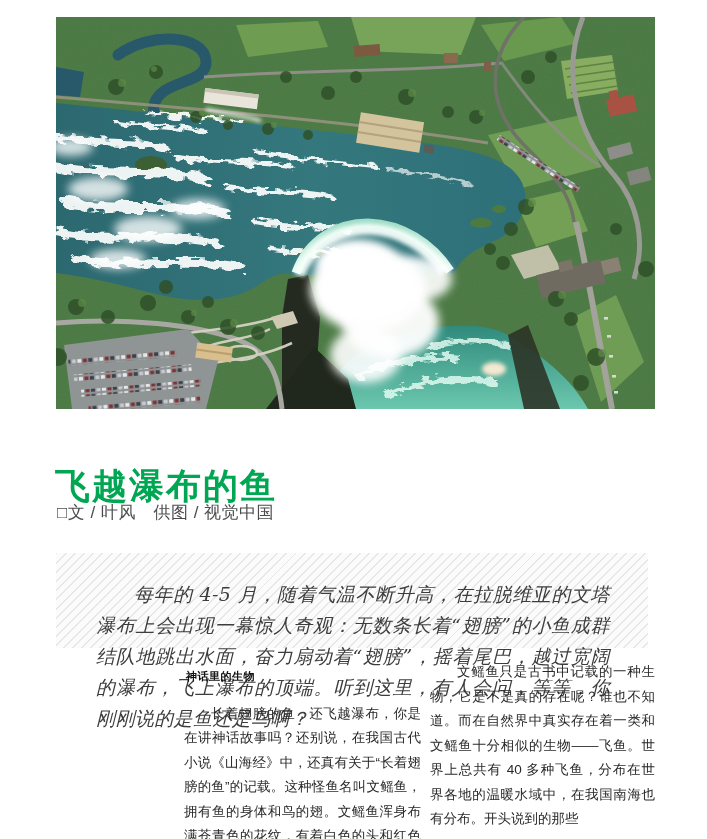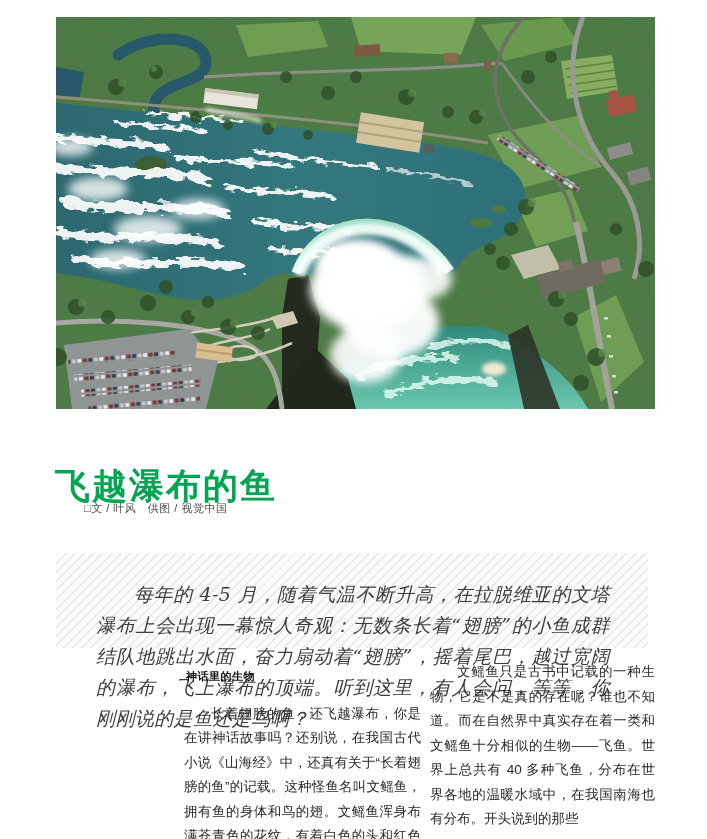--- a/index.html
+++ b/index.html
@@ -15,21 +15,21 @@
   }
   .hero svg{display:block;width:100%;height:100%;}
   
   .title{
     position:absolute;left:55px;top:444px;
     font-size:35px;font-weight:800;letter-spacing:2px;
     color:var(--accent,#00a651);line-height:1.1;
   }
   .byline{
     position:absolute;left:57px;top:501px;
-    font-size:11px;color:#4c4c4c;letter-spacing:0.5px;margin-left:27px;
+    font-size:17px;color:#4c4c4c;letter-spacing:0.5px;
   }
   
   .quote{
     position:absolute;left:56px;top:553px;width:592px;height:95px;
     box-sizing:border-box;padding:14px 26px 0 28px;
     background:repeating-linear-gradient(135deg,
       #e7e7e7 0px,#e7e7e7 1.4px,#fbfbfb 1.4px,#fbfbfb 6.5px);
   }
   .quote p{
     margin:12px;text-indent:2em;text-align:justify;

